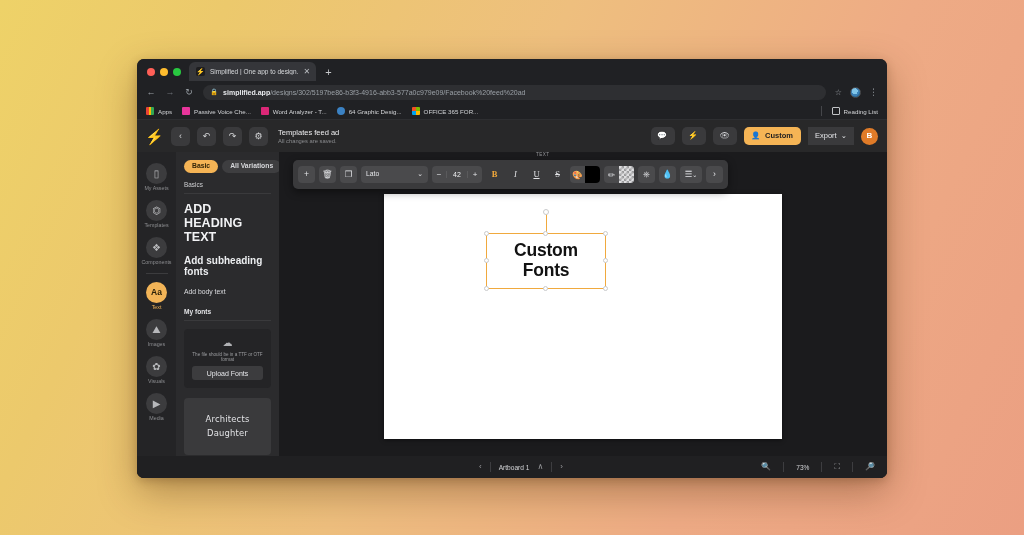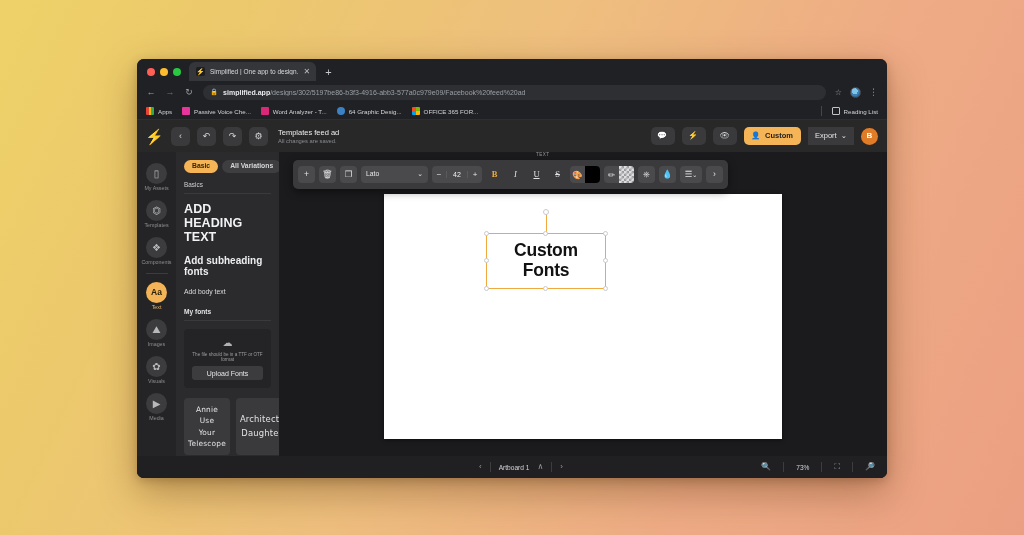--- a/index.html
+++ b/index.html
@@ -435,23 +435,20 @@
         <div class="t-sub">Add subheading fonts</div>
         <div class="t-body">Add body text</div>
         <div class="myfonts">My fonts</div>
         <div class="divider"></div>
         <div class="upload-card">
           <span class="cloud">☁</span>
           <span class="upload-hint">The file should be in a TTF or OTF format</span>
           <span class="upload-btn">Upload Fonts</span>
         </div>
         <div class="font-grid">
-          <div class="font-card c1">
-            <span><span>Annie Use</span><br><span>Your Telescope</span></span>
-          </div>
           <div class="font-card c2">
             <span><span>Architects</span><br><span>Daughter</span></span>
           </div>
         </div>
       </div>
 
       <div class="canvas-area">
         <div class="artboard">
           <div class="sel-box">
             <div class="rot-line"></div>

